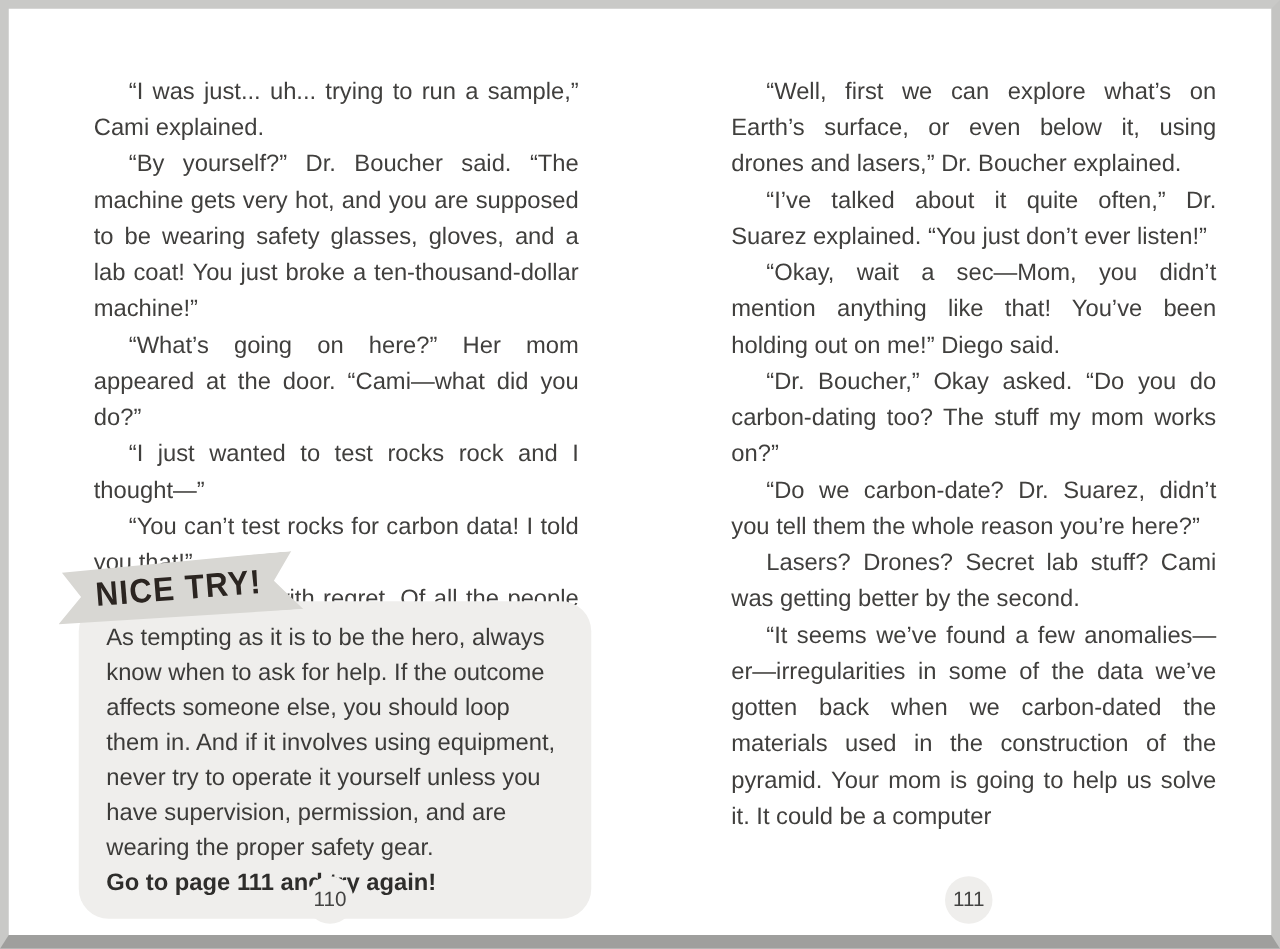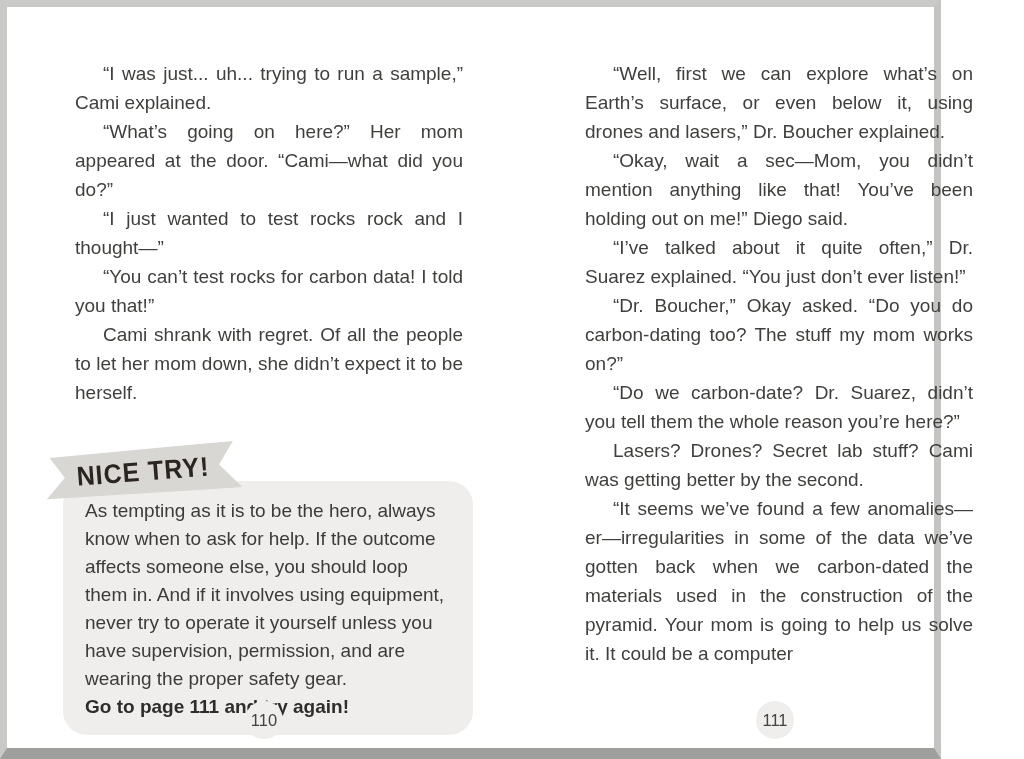--- a/index.html
+++ b/index.html
@@ -7,21 +7,21 @@
     padding: 0;
     width: 1024px;
     height: 759px;
     background: #ffffff;
     font-family: "Liberation Sans", sans-serif;
     overflow: hidden;
   }
   .frame {
     position: absolute;
     inset: 0;
-    width: 941px;
+    width: 1024px;
     height: 759px;
     box-sizing: border-box;
     border-left: 7px solid #c9c9c7;
     border-top: 7px solid #c9c9c7;
     border-right: 7px solid #c4c4c2;
     border-bottom: 11px solid #9f9f9d;
     background: #ffffff;
   }
   .page-col {
     position: absolute;
@@ -93,38 +93,39 @@
   .page-num.left  { left: 238px; }
   .page-num.right { left: 749px; }
 </style>
 </head>
 <body>
 
 <div class="frame">
 
   <div class="page-col left">
     <p>“I was just... uh... trying to run a sample,” Cami explained.</p>
+    <p>“By yourself?” Dr. Boucher said. “The machine gets very hot, and you are supposed to be wearing safety glasses, gloves, and a lab coat! You just broke a ten-thousand-dollar machine!”</p>
     <p>“What’s going on here?” Her mom appeared at the door. “Cami—what did you do?”</p>
     <p>“I just wanted to test rocks rock and I thought—”</p>
     <p>“You can’t test rocks for carbon data! I told you that!”</p>
     <p>Cami shrank with regret. Of all the people to let her mom down, she didn’t expect it to be herself.</p>
   </div>
 
   <div class="callout">
     <p class="body">As tempting as it is to be the hero, always know when to ask for help. If the outcome affects someone else, you should loop them in. And if it involves using equipment, never try to operate it yourself unless you have supervision, permission, and are wearing the proper safety gear.</p>
     <p class="cta">Go to page 111 and try again!</p>
   </div>
   <div class="banner">
     <span class="banner-text">NICE TRY!</span>
   </div>
 
   <div class="page-col right">
     <p>“Well, first we can explore what’s on Earth’s surface, or even below it, using drones and lasers,” Dr. Boucher explained.</p>
+    <p>“I’ve talked about it quite often,” Dr. Suarez explained. “You just don’t ever listen!”</p>
     <p>“Okay, wait a sec—Mom, you didn’t mention anything like that! You’ve been holding out on me!” Diego said.</p>
-    <p>“I’ve talked about it quite often,” Dr. Suarez explained. “You just don’t ever listen!”</p>
     <p>“Dr. Boucher,” Okay asked. “Do you do carbon-dating too? The stuff my mom works on?”</p>
     <p>“Do we carbon-date? Dr. Suarez, didn’t you tell them the whole reason you’re here?”</p>
     <p>Lasers? Drones? Secret lab stuff? Cami was getting better by the second.</p>
     <p>“It seems we’ve found a few anomalies—er—irregularities in some of the data we’ve gotten back when we carbon-dated the materials used in the construction of the pyramid. Your mom is going to help us solve it. It could be a computer</p>
   </div>
 
   <div class="page-num left">
     <span>110</span>
   </div>
   <div class="page-num right">

